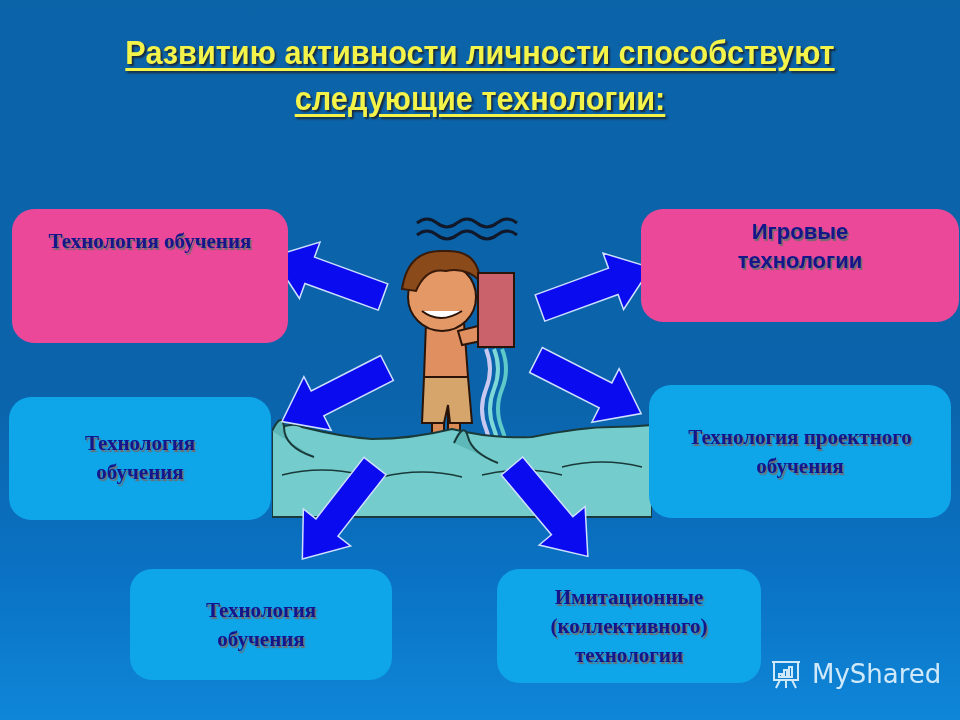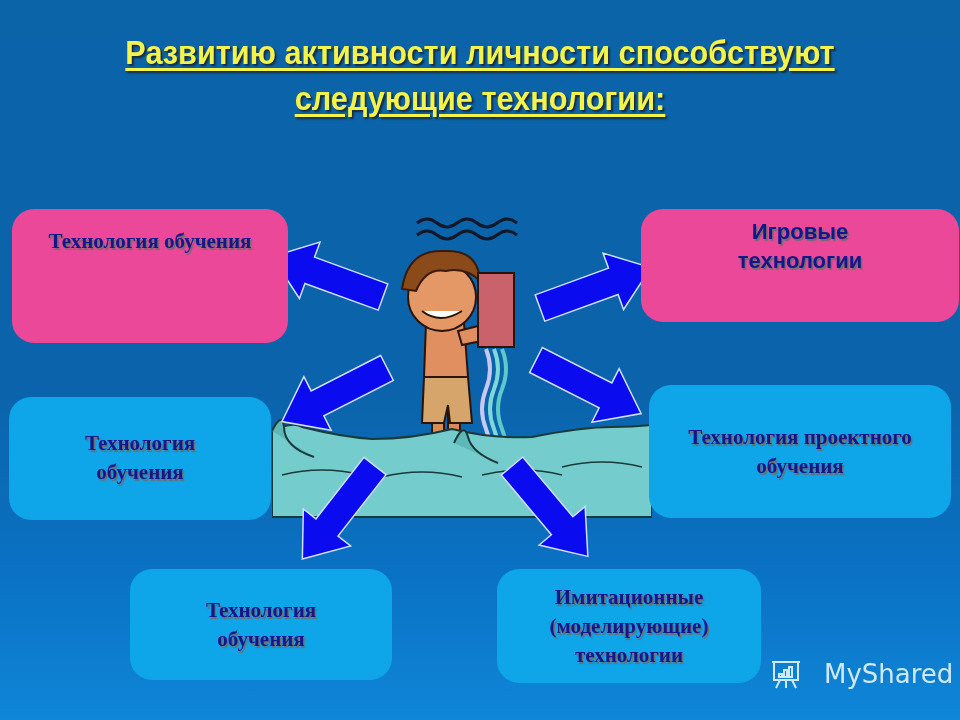--- a/index.html
+++ b/index.html
@@ -33,21 +33,21 @@
   #box-game { left:641px; top:209px; width:318px; height:113px; padding-top:8px; justify-content:flex-start; }
   #box-case { left:9px; top:397px; width:262px; height:123px; justify-content:center; padding-bottom:2px;}
   #box-project { left:649px; top:385px; width:302px; height:133px; justify-content:center; }
   #box-collective { left:130px; top:569px; width:262px; height:111px; justify-content:center; }
   #box-imitation { left:497px; top:569px; width:264px; height:114px; justify-content:center;text-align:right; }
 
   .scene { position:absolute; left:272px; top:205px; width:380px; height:316px; }
   .arrows { position:absolute; left:0; top:0; width:960px; height:720px; pointer-events:none; }
 
   .watermark {
-    position:absolute; left:768px; top:656px; display:flex; align-items:center; gap:20px;
+    position:absolute; left:768px; top:656px; display:flex; align-items:center; gap:8px;
     color:#cfe9fb; font-family:"DejaVu Sans", sans-serif; font-size:26px;
   }
   .watermark svg { width:36px; height:36px; }
 </style>
 </head>
 <body>
 
 <div class="title">
   <span>Развитию активности личности способствуют</span>
   <span>следующие технологии:</span>
@@ -135,21 +135,21 @@
   <div>обучения</div>
 </div>
 
 <div class="box yellow" id="box-collective">
   <div>Технология</div>
   <div>обучения</div>
 </div>
 
 <div class="box yellow" id="box-imitation">
   <div>Имитационные</div>
-  <div>(моделирующие)</div>
+  <div>(коллективного)</div>
   <div>технологии</div>
 </div>
 
 <div class="watermark">
   <svg viewBox="0 0 36 36" fill="none" stroke="#cfe9fb" stroke-width="2">
     <rect x="6" y="6" width="24" height="18"></rect>
     <path d="M4 6 h28"></path>
     <rect x="11" y="18" width="3" height="3"></rect>
     <rect x="16" y="14" width="3" height="7"></rect>
     <rect x="21" y="11" width="3" height="10"></rect>

